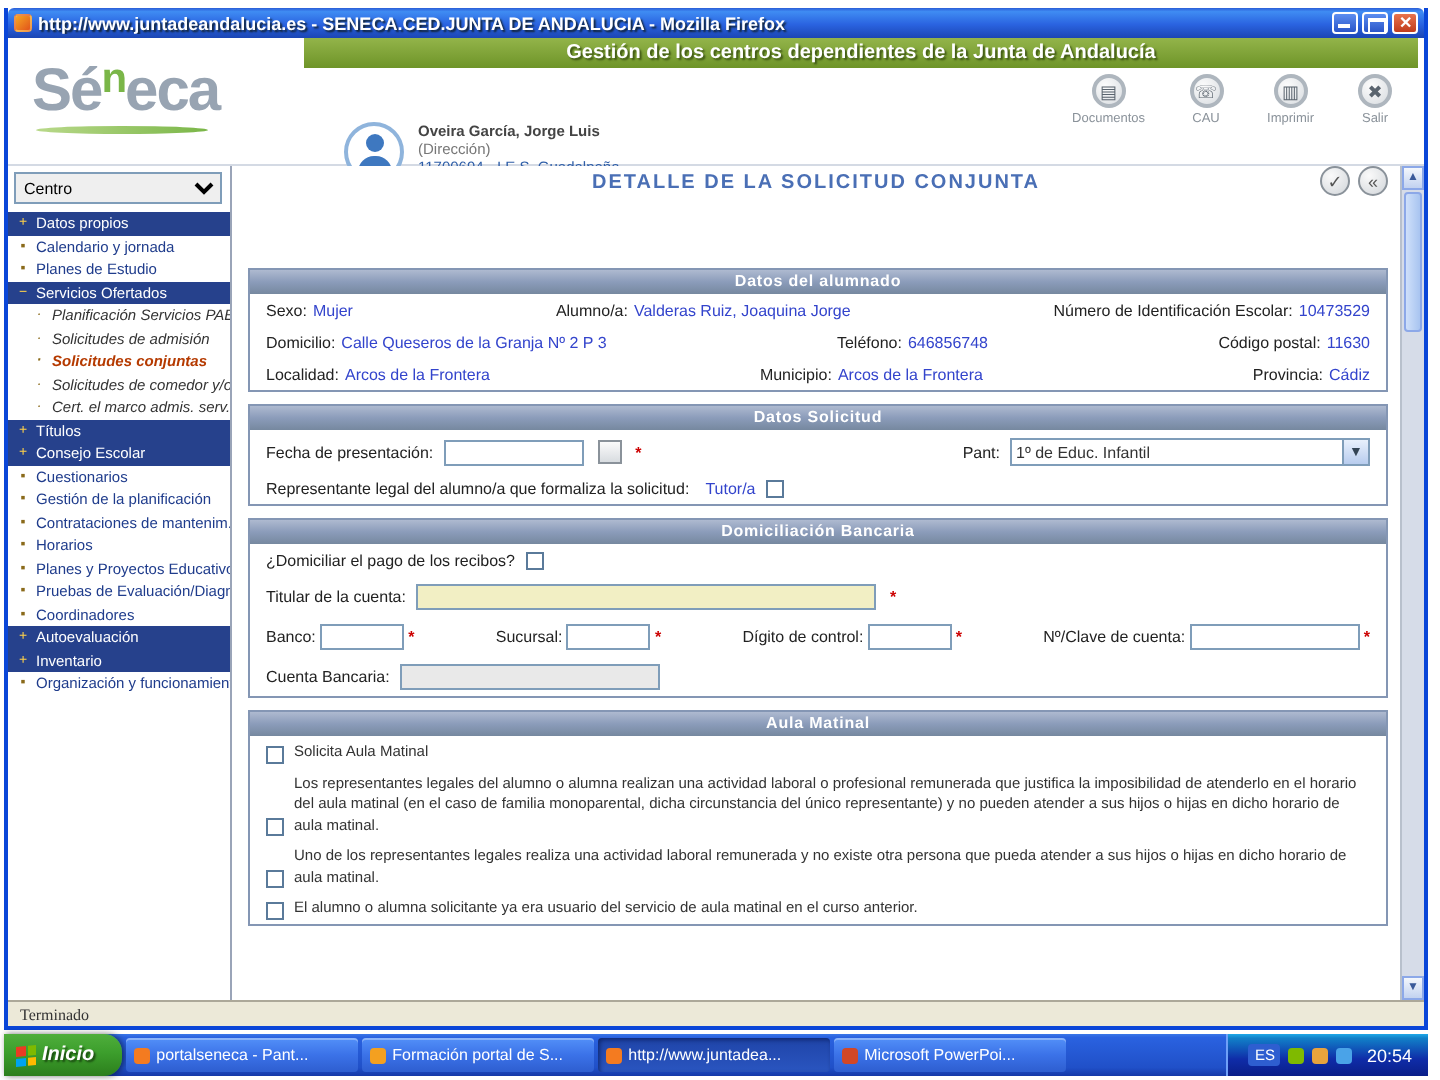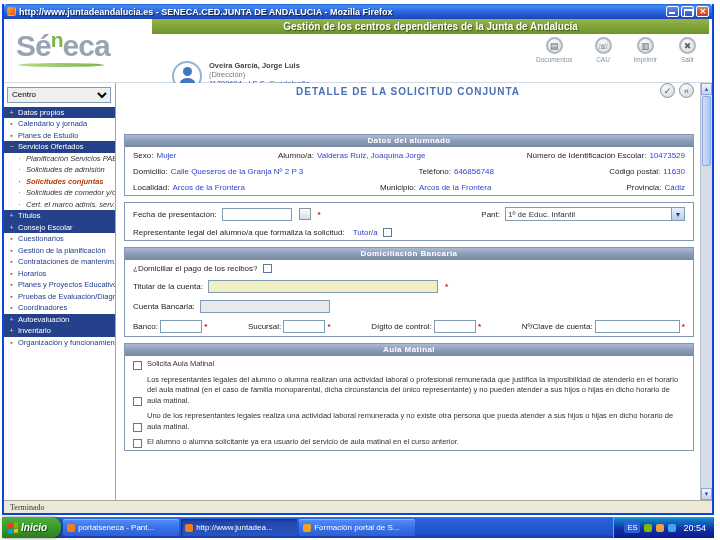--- a/index.html
+++ b/index.html
@@ -299,20 +299,21 @@
               <span class="field"><span class="flabel">Código postal:</span><span class="fvalue">11630</span></span>
             </div>
             <div class="frow">
               <span class="field"><span class="flabel">Localidad:</span><span class="fvalue">Arcos de la Frontera</span></span>
               <span class="field"><span class="flabel">Municipio:</span><span class="fvalue">Arcos de la Frontera</span></span>
               <span class="field"><span class="flabel">Provincia:</span><span class="fvalue">Cádiz</span></span>
             </div>
           </section>
 
           <section class="box">
+            <div class="shead">Datos Solicitud</div>
             <div class="frow left">
               <span class="flabel">Fecha de presentación:</span>
               <input class="inp w70" style="">
               <span class="calbtn"></span>
               <span class="req">*</span>
               <span class="spacerflex"></span>
               <span class="flabel">Pant:</span>
               <span class="fakeselect">
                 <span>1º de Educ. Infantil</span>
                 <span class="dd">▼</span>
@@ -329,29 +330,29 @@
             <div class="shead">Domiciliación Bancaria</div>
             <div class="frow left">
               <span class="flabel">¿Domiciliar el pago de los recibos?</span>
               <span class="cb"></span>
             </div>
             <div class="frow left">
               <span class="flabel">Titular de la cuenta:</span>
               <input class="inp yellow w230" style="">
               <span class="req">*</span>
             </div>
-            <div class="frow left">
-              <span class="flabel">Cuenta Bancaria:</span>
-              <input class="inp gray w130" style="">
-            </div>
             <div class="frow">
               <span class="field"><span class="flabel">Banco:</span> <input class="inp w42" style=""><span class="req">*</span></span>
               <span class="field"><span class="flabel">Sucursal:</span> <input class="inp w42" style=""><span class="req">*</span></span>
               <span class="field"><span class="flabel">Dígito de control:</span> <input class="inp w42" style=""><span class="req">*</span></span>
               <span class="field"><span class="flabel">Nº/Clave de cuenta:</span> <input class="inp w85" style=""><span class="req">*</span></span>
+            </div>
+            <div class="frow left">
+              <span class="flabel">Cuenta Bancaria:</span>
+              <input class="inp gray w130" style="">
             </div>
           </section>
 
           <section class="box">
             <div class="shead">Aula Matinal</div>
             <div class="opts">
               <div class="opt">
                   <span class="cb"></span>
                   <span class="otext">Solicita Aula Matinal</span>
                 </div>
@@ -394,27 +395,31 @@
           <span></span>
           <span></span>
         </span>
       <span>Inicio</span>
     </div>
     <div class="tbtns">
       <div class="tbtn">
           <span class="ticon" style="background: rgb(244, 123, 32);"></span>
           <span class="tlabel">portalseneca - Pant...</span>
         </div>
+        <div class="tbtn">
+          <span class="ticon" style="background: rgb(244, 160, 32);"></span>
+          <span class="tlabel">Formación portal de S...</span>
+        </div>
         <div class="tbtn active">
           <span class="ticon" style="background: rgb(244, 123, 32);"></span>
           <span class="tlabel">http://www.juntadea...</span>
         </div>
         <div class="tbtn">
-          <span class="ticon" style="background: rgb(244, 160, 32);"></span>
-          <span class="tlabel">Formación portal de S...</span>
+          <span class="ticon" style="background: rgb(210, 71, 38);"></span>
+          <span class="tlabel">Microsoft PowerPoi...</span>
         </div>
     </div>
     <div class="tray">
       <span class="lang">ES</span>
       <span class="trayicon" style="background:#7FBA00"></span>
       <span class="trayicon" style="background:#E8A33D"></span>
       <span class="trayicon" style="background:#4AA3E8"></span>
       <span class="clock">20:54</span>
     </div>
   </div>

